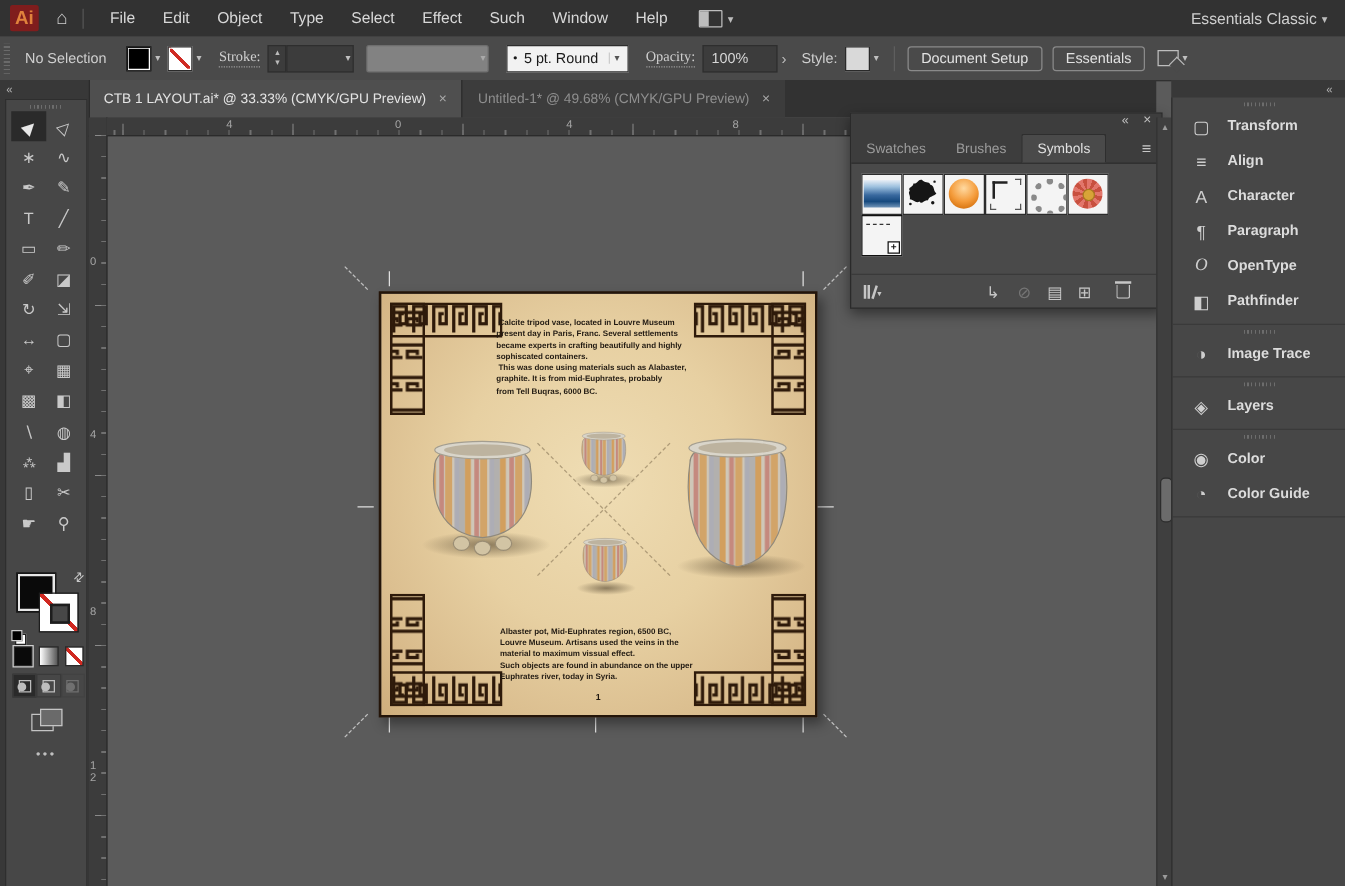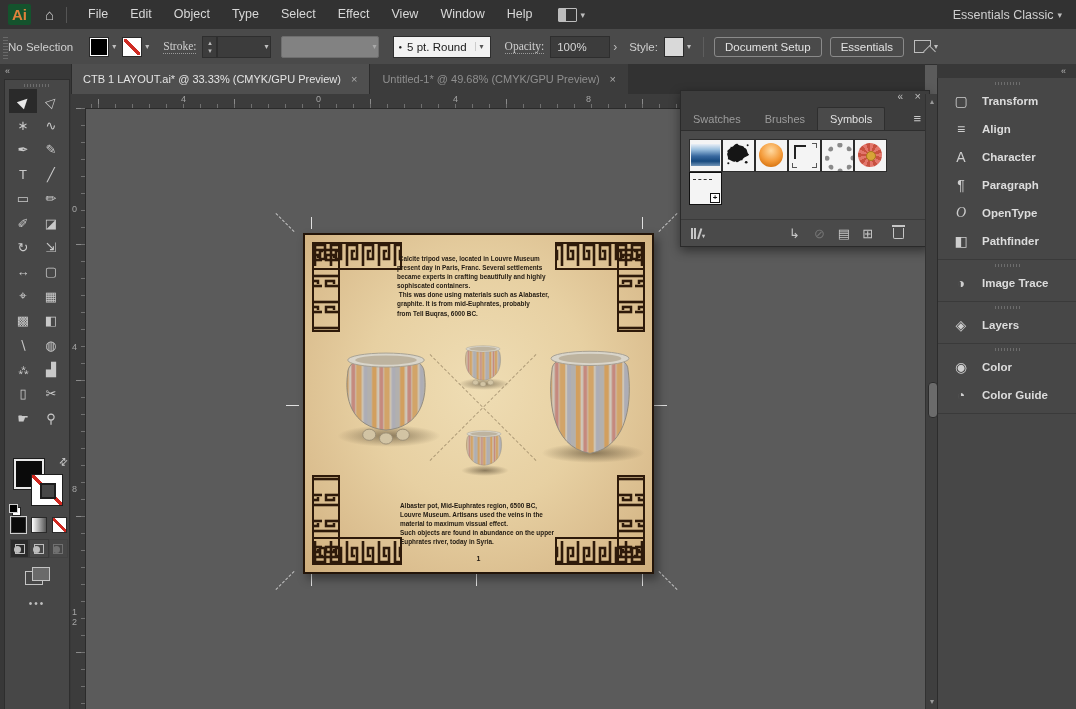--- a/index.html
+++ b/index.html
@@ -1,21 +1,21 @@
 <!DOCTYPE html>
 <html><head>
 <meta charset="utf-8">
 <style>
   html,body{margin:0;padding:0;background:#202020;}
   #app{position:relative;width:1076px;height:709px;overflow:hidden;background:#5b5b5b;
        font-family:"Liberation Sans",sans-serif;color:#d6d6d6;font-size:12px;user-select:none;}
   
   #menubar{position:absolute;left:0;top:0;width:1076px;height:29px;background:#323232;
            border-bottom:1px solid #262626;display:flex;align-items:center;}
-  #ai-logo{margin-left:8px;font-weight:700;font-size:15px;color:#e0823c;background:#14532d;
+  #ai-logo{margin-left:8px;font-weight:700;font-size:15px;color:#e0823c;background:#7f1d1d;
            padding:2px 4px;border-radius:2px;}
   .home{margin-left:14px;font-size:15px;color:#cfcfcf;}
   .mb-sep{width:1px;height:16px;background:#555;margin:0 10px 0 12px;}
   .menu-item{padding:0 11px;color:#d8d8d8;font-size:12.5px;line-height:29px;}
   .ws-icon{width:17px;height:12px;border:1px solid #bdbdbd;margin-left:14px;position:relative;border-radius:1px;}
   .ws-icon:before{content:"";position:absolute;left:0;top:0;width:7px;height:100%;background:#bdbdbd;}
   .chev{font-size:9px;color:#bdbdbd;margin-left:4px;}
   #ws-right{margin-left:auto;margin-right:14px;display:flex;align-items:center;color:#cfcfcf;font-size:12.5px;padding-left:41px;}
   
   #controlbar{position:absolute;left:0;top:29px;width:1076px;height:35px;background:#4a4a4a;
@@ -202,34 +202,34 @@
   <div id="menubar">
     <span id="ai-logo">Ai</span>
     <span class="home">⌂</span>
     <span class="mb-sep"></span>
     <span class="menu-item">File</span>
     <span class="menu-item">Edit</span>
     <span class="menu-item">Object</span>
     <span class="menu-item">Type</span>
     <span class="menu-item">Select</span>
     <span class="menu-item">Effect</span>
-    <span class="menu-item">View</span>
+    <span class="menu-item">Such</span>
     <span class="menu-item">Window</span>
     <span class="menu-item">Help</span>
     <span class="ws-icon"></span>
     <span class="chev">▾</span>
     <span id="ws-right">
       <span>Essentials Classic</span>
       <span class="chev">▾</span>
     </span>
   </div>
 
   <div id="controlbar">
     <span class="grip"></span>
-    <span class="lbl" style="margin-left:0;">No Selection</span>
+    <span class="lbl" style="margin-left:12px;">No Selection</span>
     <span class="swatch" style="margin-left:16px;"></span>
     <span class="mini-chev">▾</span>
     <span class="swatch none" style="margin-left:4px;"></span>
     <span class="mini-chev">▾</span>
     <span class="lbl dotted-u" style="margin-left:12px;">Stroke:</span>
     <span class="stepper" style="margin-left:6px;">
       <span>▴</span>
       <span>▾</span>
     </span>
     <span class="dd-dark">

